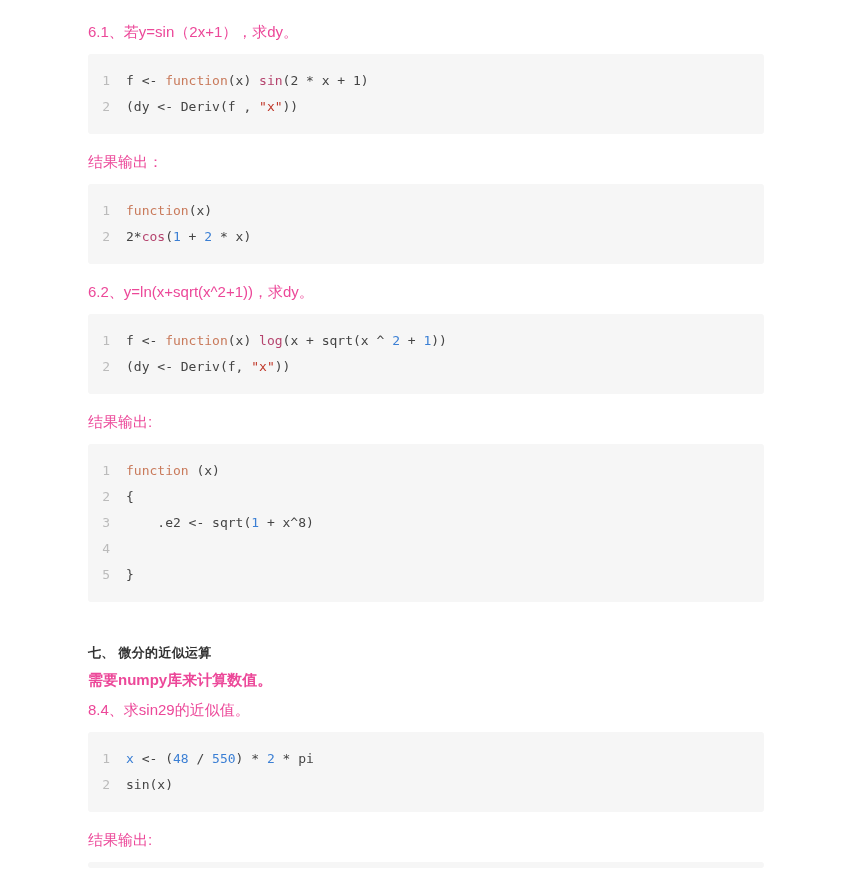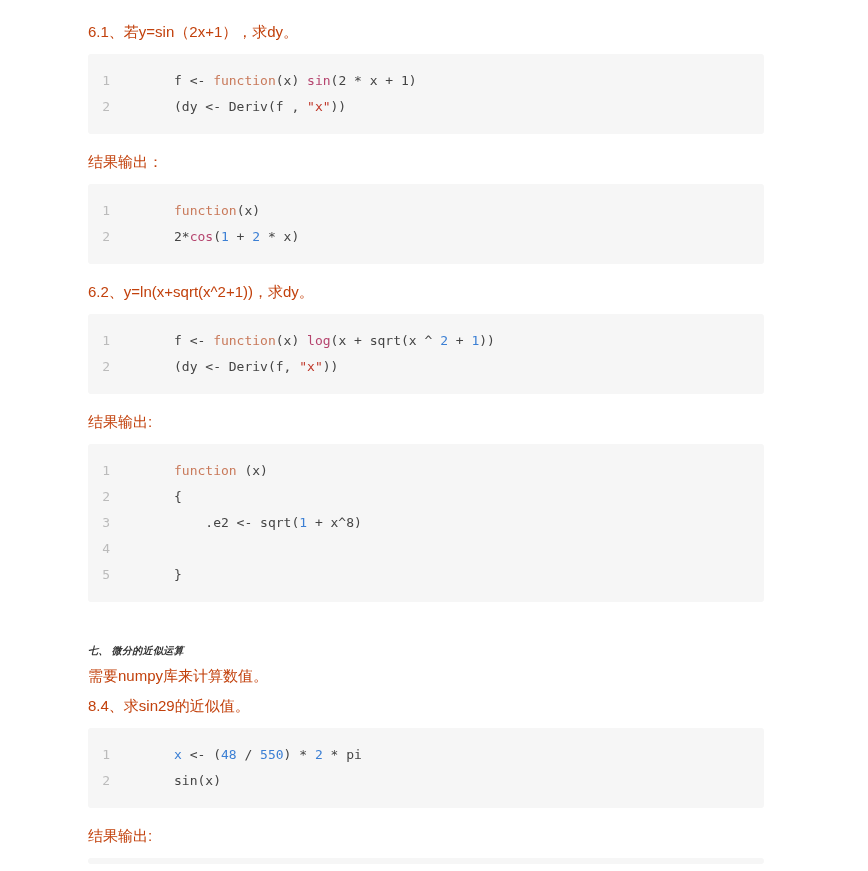--- a/index.html
+++ b/index.html
@@ -14,33 +14,33 @@
     color: #333333;
     -webkit-font-smoothing: antialiased;
   }
   .page {
     padding: 20px 104px 20px 88px;
     box-sizing: border-box;
   }
   .para {
     font-size: 15px;
     line-height: 1.6;
-    color: #c2410c;
+    color: #ec4899;
     margin: 0 0 8px 0;
   }
   .para.tight {
     margin-bottom: 6px;
+    font-weight: bold;
   }
   .heading {
-    font-size: 10px;
+    font-size: 13px;
     font-weight: bold;
     color: #333333;
     margin: 0 0 6px 0;
     letter-spacing: 0.3px;
-    font-style: italic;
   }
   .spacer-lg { height: 26px; }
 
   .codeblock {
     background: #f6f6f6;
     border-radius: 3px;
     padding: 14px 0 14px 0;
     margin: 10px 0 16px 0;
     font-family: "DejaVu Sans Mono", monospace;
     font-size: 13px;
@@ -57,21 +57,20 @@
     min-width: 38px;
     text-align: right;
     padding-right: 16px;
     box-sizing: border-box;
     color: #bbbbbb;
     user-select: none;
   }
   .code-content {
     color: #444444;
     white-space: pre;
-    margin-left: 48px;
   }
   .kw   { color: #c97a5b; }
   .fn   { color: #b5446e; }
   .num  { color: #3b7fd4; }
   .str  { color: #c0392b; }
   .plain{ color: #444444; }
 </style>
 </head>
 <body>
 

